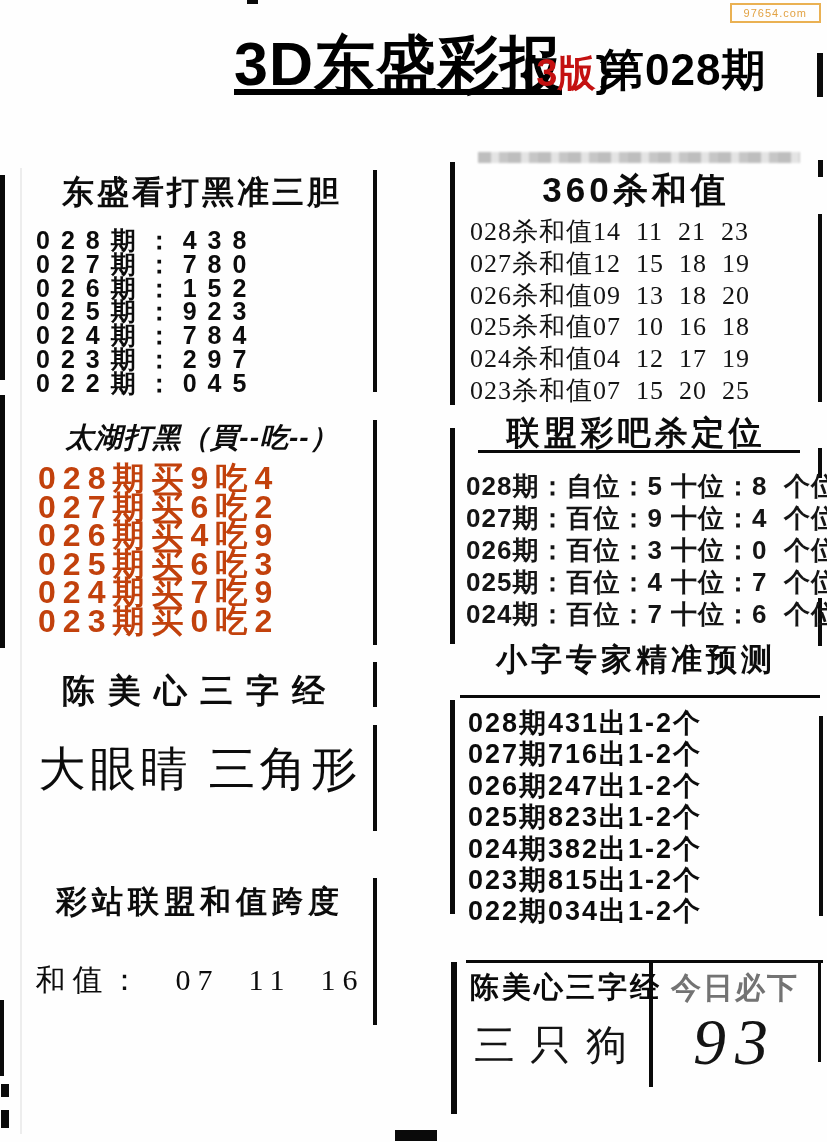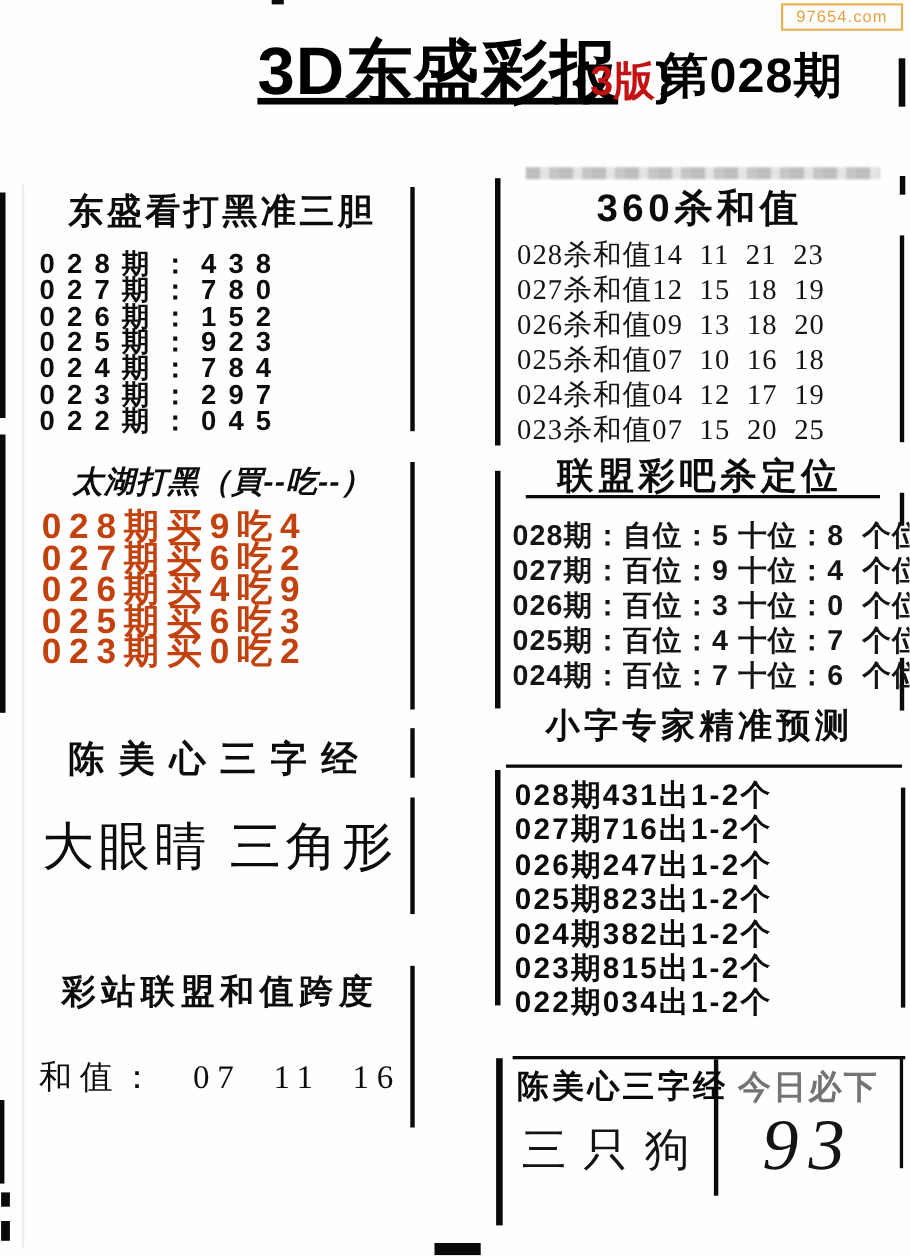--- a/index.html
+++ b/index.html
@@ -6,21 +6,21 @@
   .page{
     position:relative;width:827px;height:1142px;background:#fefefe;
     font-family:"Liberation Sans","DejaVu Sans",sans-serif;color:#111;overflow:hidden;
   }
   .bar{position:absolute;background:#0a0a0a;}
   .grayline{position:absolute;background:#dcdcdc;}
 
   
   .watermark{
     position:absolute;top:3px;right:6px;padding:2px 12px;
-    border:2px solid #eab153;color:#e2a243;font-size:15px;letter-spacing:1px;
+    border:2px solid #eab153;color:#e2a243;font-size:11px;letter-spacing:1px;
   }
   .main-title{
     position:absolute;left:234px;top:28px;font-size:61px;font-weight:bold;
     letter-spacing:1px;color:#000;line-height:72px;white-space:nowrap;text-decoration:underline;
   }
   .edition{
     position:absolute;left:520px;top:50px;font-size:38px;font-weight:bold;line-height:44px;white-space:nowrap;
   }
   .edition .brace{color:#000;font-size:42px;}
   .edition .red{color:#c41111;}
@@ -156,20 +156,21 @@
       </div>
   </div>
 
   <div class="sec sec-taihu">
     <div class="sec-title-sans t">太湖打黑（買--吃--）</div>
     <div class="taihu-rows">
         <div class="taihu-row">028期买9吃4</div>
         <div class="taihu-row">027期买6吃2</div>
         <div class="taihu-row">026期买4吃9</div>
         <div class="taihu-row">025期买6吃3</div>
+        <div class="taihu-row">024期买7吃9</div>
         <div class="taihu-row">023期买0吃2</div>
       </div>
   </div>
 
   <div class="sec sec-title-serif sec-sanzi-title">陈美心三字经</div>
   <div class="sanzi-value">大眼睛 三角形</div>
 
   <div class="sec sec-title-serif sec-hezhi-title">彩站联盟和值跨度</div>
   <div class="hezhi-value">和值：  07  11  16</div>
 

